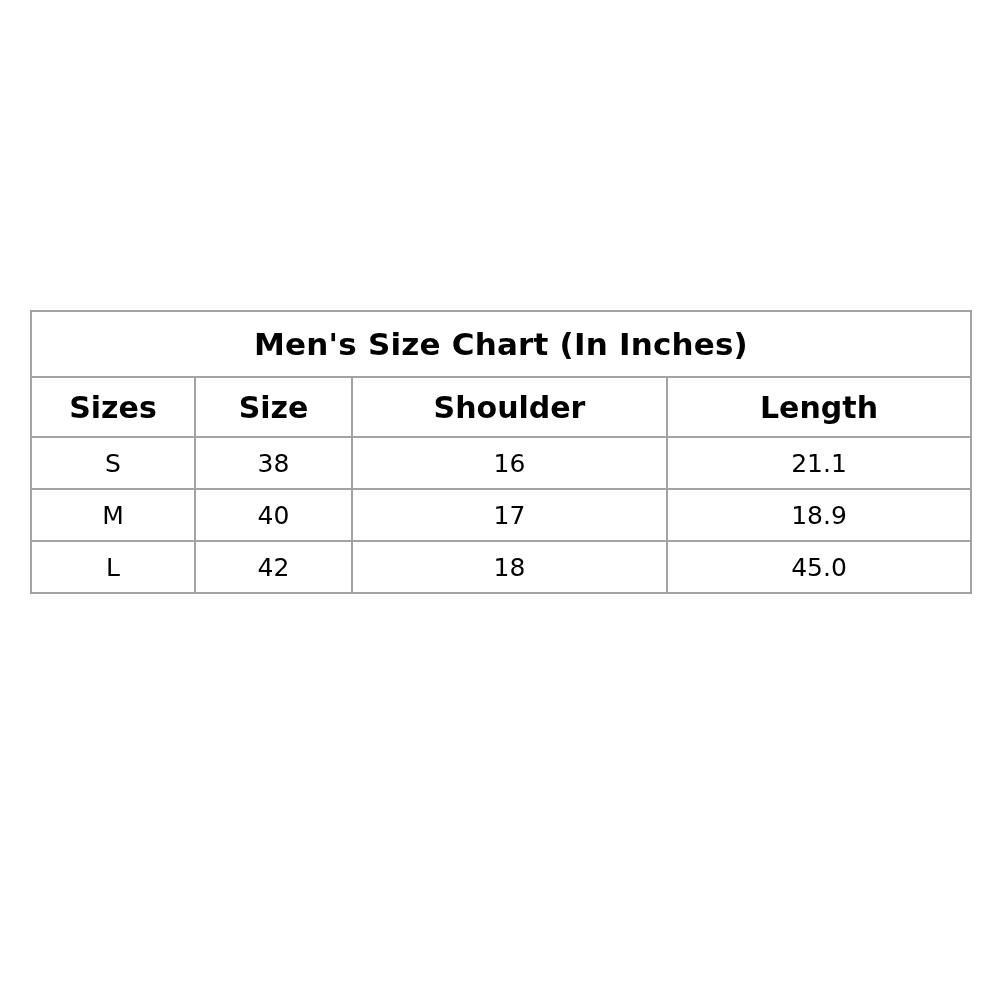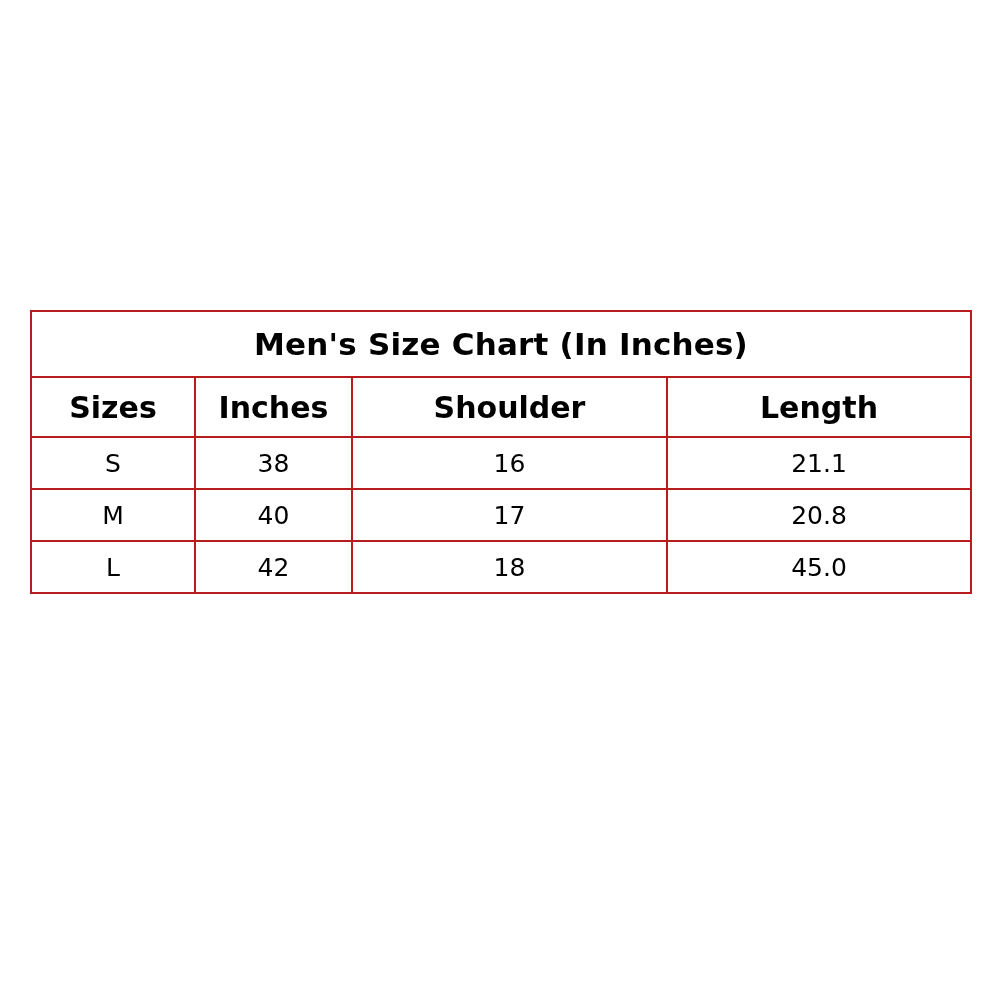--- a/index.html
+++ b/index.html
@@ -21,21 +21,21 @@
     top: 310px;
     width: 940px;
   }
   table.size-chart {
     width: 940px;
     border-collapse: collapse;
     table-layout: fixed;
     background: #ffffff;
   }
   table.size-chart td {
-    border: 2px solid #b91c1c;
+    border: 2px solid #a3a3a3;
     text-align: center;
     vertical-align: middle;
     padding: 0;
     color: #000000;
   }
   .title-cell {
     height: 64px;
     font-size: 31px;
     font-weight: bold;
     letter-spacing: 0.2px;
@@ -66,35 +66,35 @@
       <col class="c1">
       <col class="c2">
       <col class="c3">
     </colgroup>
     <tbody>
       <tr>
         <td class="title-cell" colspan="4">Men's  Size Chart (In Inches)</td>
       </tr>
       <tr>
         <td class="header-cell">Sizes</td>
-        <td class="header-cell">Inches</td>
+        <td class="header-cell">Size</td>
         <td class="header-cell">Shoulder</td>
         <td class="header-cell">Length</td>
       </tr>
       <tr>
         <td class="body-cell">S</td>
         <td class="body-cell">38</td>
         <td class="body-cell">16</td>
         <td class="body-cell">21.1</td>
       </tr>
       <tr>
         <td class="body-cell">M</td>
         <td class="body-cell">40</td>
         <td class="body-cell">17</td>
-        <td class="body-cell">20.8</td>
+        <td class="body-cell">18.9</td>
       </tr>
       <tr>
         <td class="body-cell">L</td>
         <td class="body-cell">42</td>
         <td class="body-cell">18</td>
         <td class="body-cell">45.0</td>
       </tr>
     </tbody>
   </table>
 </div>

